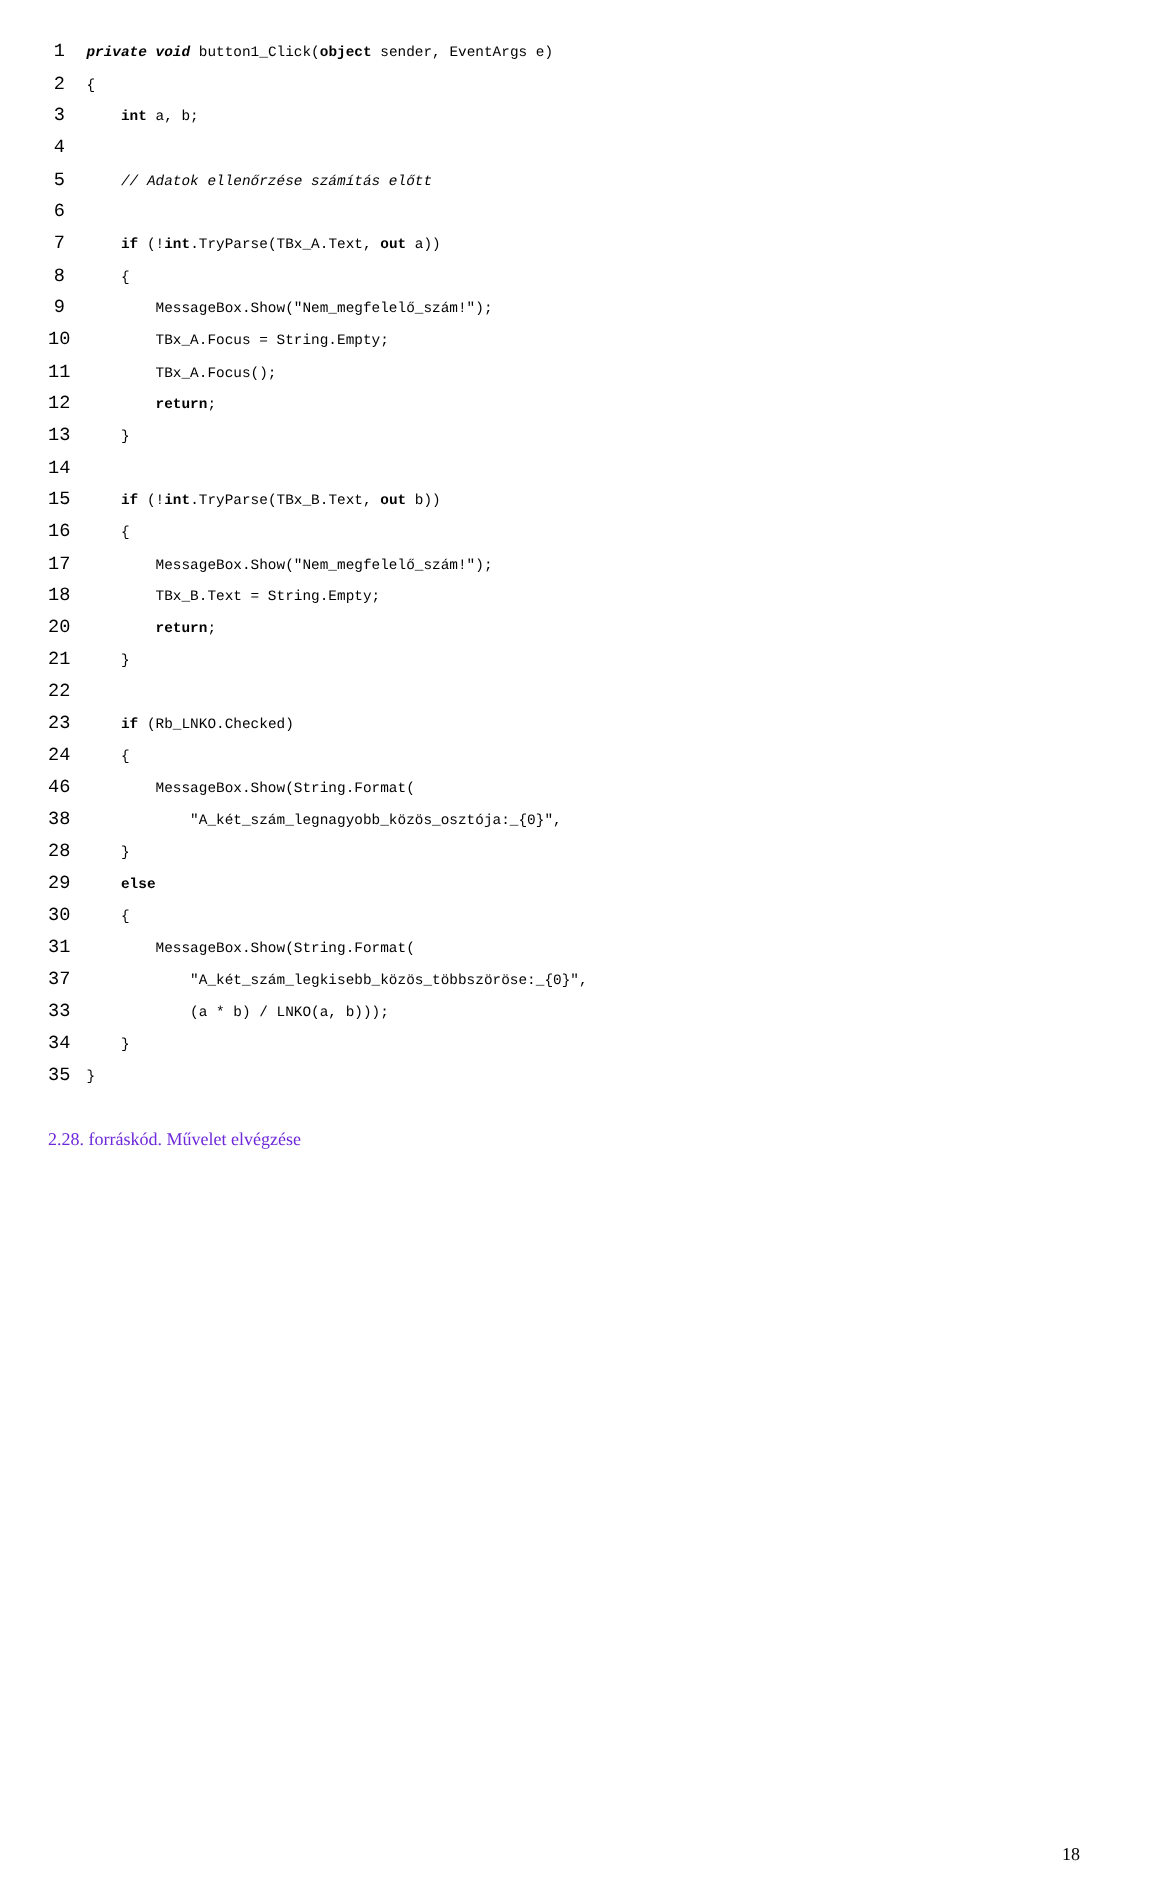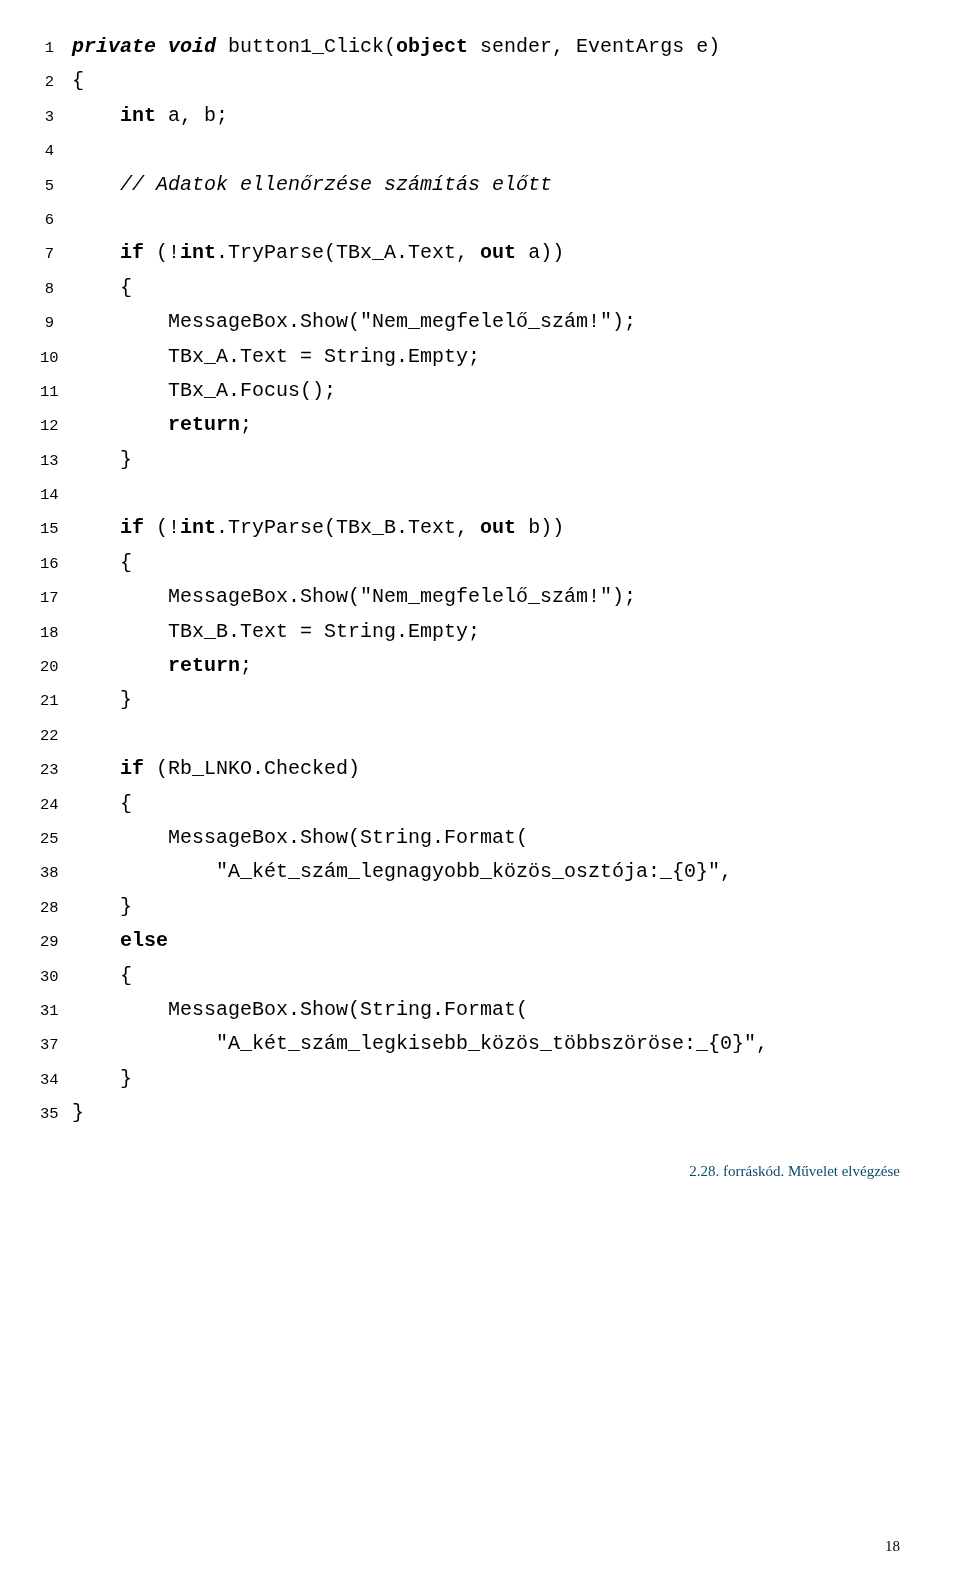--- a/index.html
+++ b/index.html
@@ -45,43 +45,43 @@
       color: #000000;
       font-size: 15.5px;
       font-family: 'Courier New', Courier, monospace;
       user-select: none;
       padding-right: 18px;
       flex-shrink: 0;
     }
 
     .line-content {
       font-family: 'Courier New', Courier, monospace;
-      font-size: 20px;
+      font-size: 12px;
       color: #000000;
     }
 
     .kw-bold {
       font-weight: bold;
     }
 
     .kw-italic-bold {
       font-weight: bold;
       font-style: italic;
     }
 
     .comment {
       font-style: italic;
     }
 
     .caption {
-      text-align: right;
+      text-align: left;
       font-family: 'Times New Roman', Times, serif;
       font-size: 15px;
       margin-top: 32px;
-      color: #0c4a6e;
+      color: #6d28d9;
     }
 
     .page-number {
       position: absolute;
       bottom: 30px;
       right: 60px;
       font-family: 'Times New Roman', Times, serif;
       font-size: 15px;
       color: #000000;
     }
@@ -132,21 +132,21 @@
       <span class="line-content">    {</span>
     </div>
 
     <div class="code-line">
       <span class="line-number">9</span>
       <span class="line-content">        MessageBox.Show("Nem_megfelelő_szám!");</span>
     </div>
 
     <div class="code-line">
       <span class="line-number">10</span>
-      <span class="line-content">        TBx_A.Text = String.Empty;</span>
+      <span class="line-content">        TBx_A.Focus = String.Empty;</span>
     </div>
 
     <div class="code-line">
       <span class="line-number">11</span>
       <span class="line-content">        TBx_A.Focus();</span>
     </div>
 
     <div class="code-line">
       <span class="line-number">12</span>
       <span class="line-content">        <span class="kw-bold">return</span>;</span>
@@ -202,21 +202,21 @@
       <span class="line-number">23</span>
       <span class="line-content">    <span class="kw-bold">if</span> (Rb_LNKO.Checked)</span>
     </div>
 
     <div class="code-line">
       <span class="line-number">24</span>
       <span class="line-content">    {</span>
     </div>
 
     <div class="code-line">
-      <span class="line-number">25</span>
+      <span class="line-number">46</span>
       <span class="line-content">        MessageBox.Show(String.Format(</span>
     </div>
 
     <div class="code-line">
       <span class="line-number">38</span>
       <span class="line-content">            "A_két_szám_legnagyobb_közös_osztója:_{0}",</span>
     </div>
 
 
     <div class="code-line">
@@ -237,20 +237,24 @@
     <div class="code-line">
       <span class="line-number">31</span>
       <span class="line-content">        MessageBox.Show(String.Format(</span>
     </div>
 
     <div class="code-line">
       <span class="line-number">37</span>
       <span class="line-content">            "A_két_szám_legkisebb_közös_többszöröse:_{0}",</span>
     </div>
 
+    <div class="code-line">
+      <span class="line-number">33</span>
+      <span class="line-content">            (a * b) / LNKO(a, b)));</span>
+    </div>
 
     <div class="code-line">
       <span class="line-number">34</span>
       <span class="line-content">    }</span>
     </div>
 
     <div class="code-line">
       <span class="line-number">35</span>
       <span class="line-content">}</span>
     </div>

